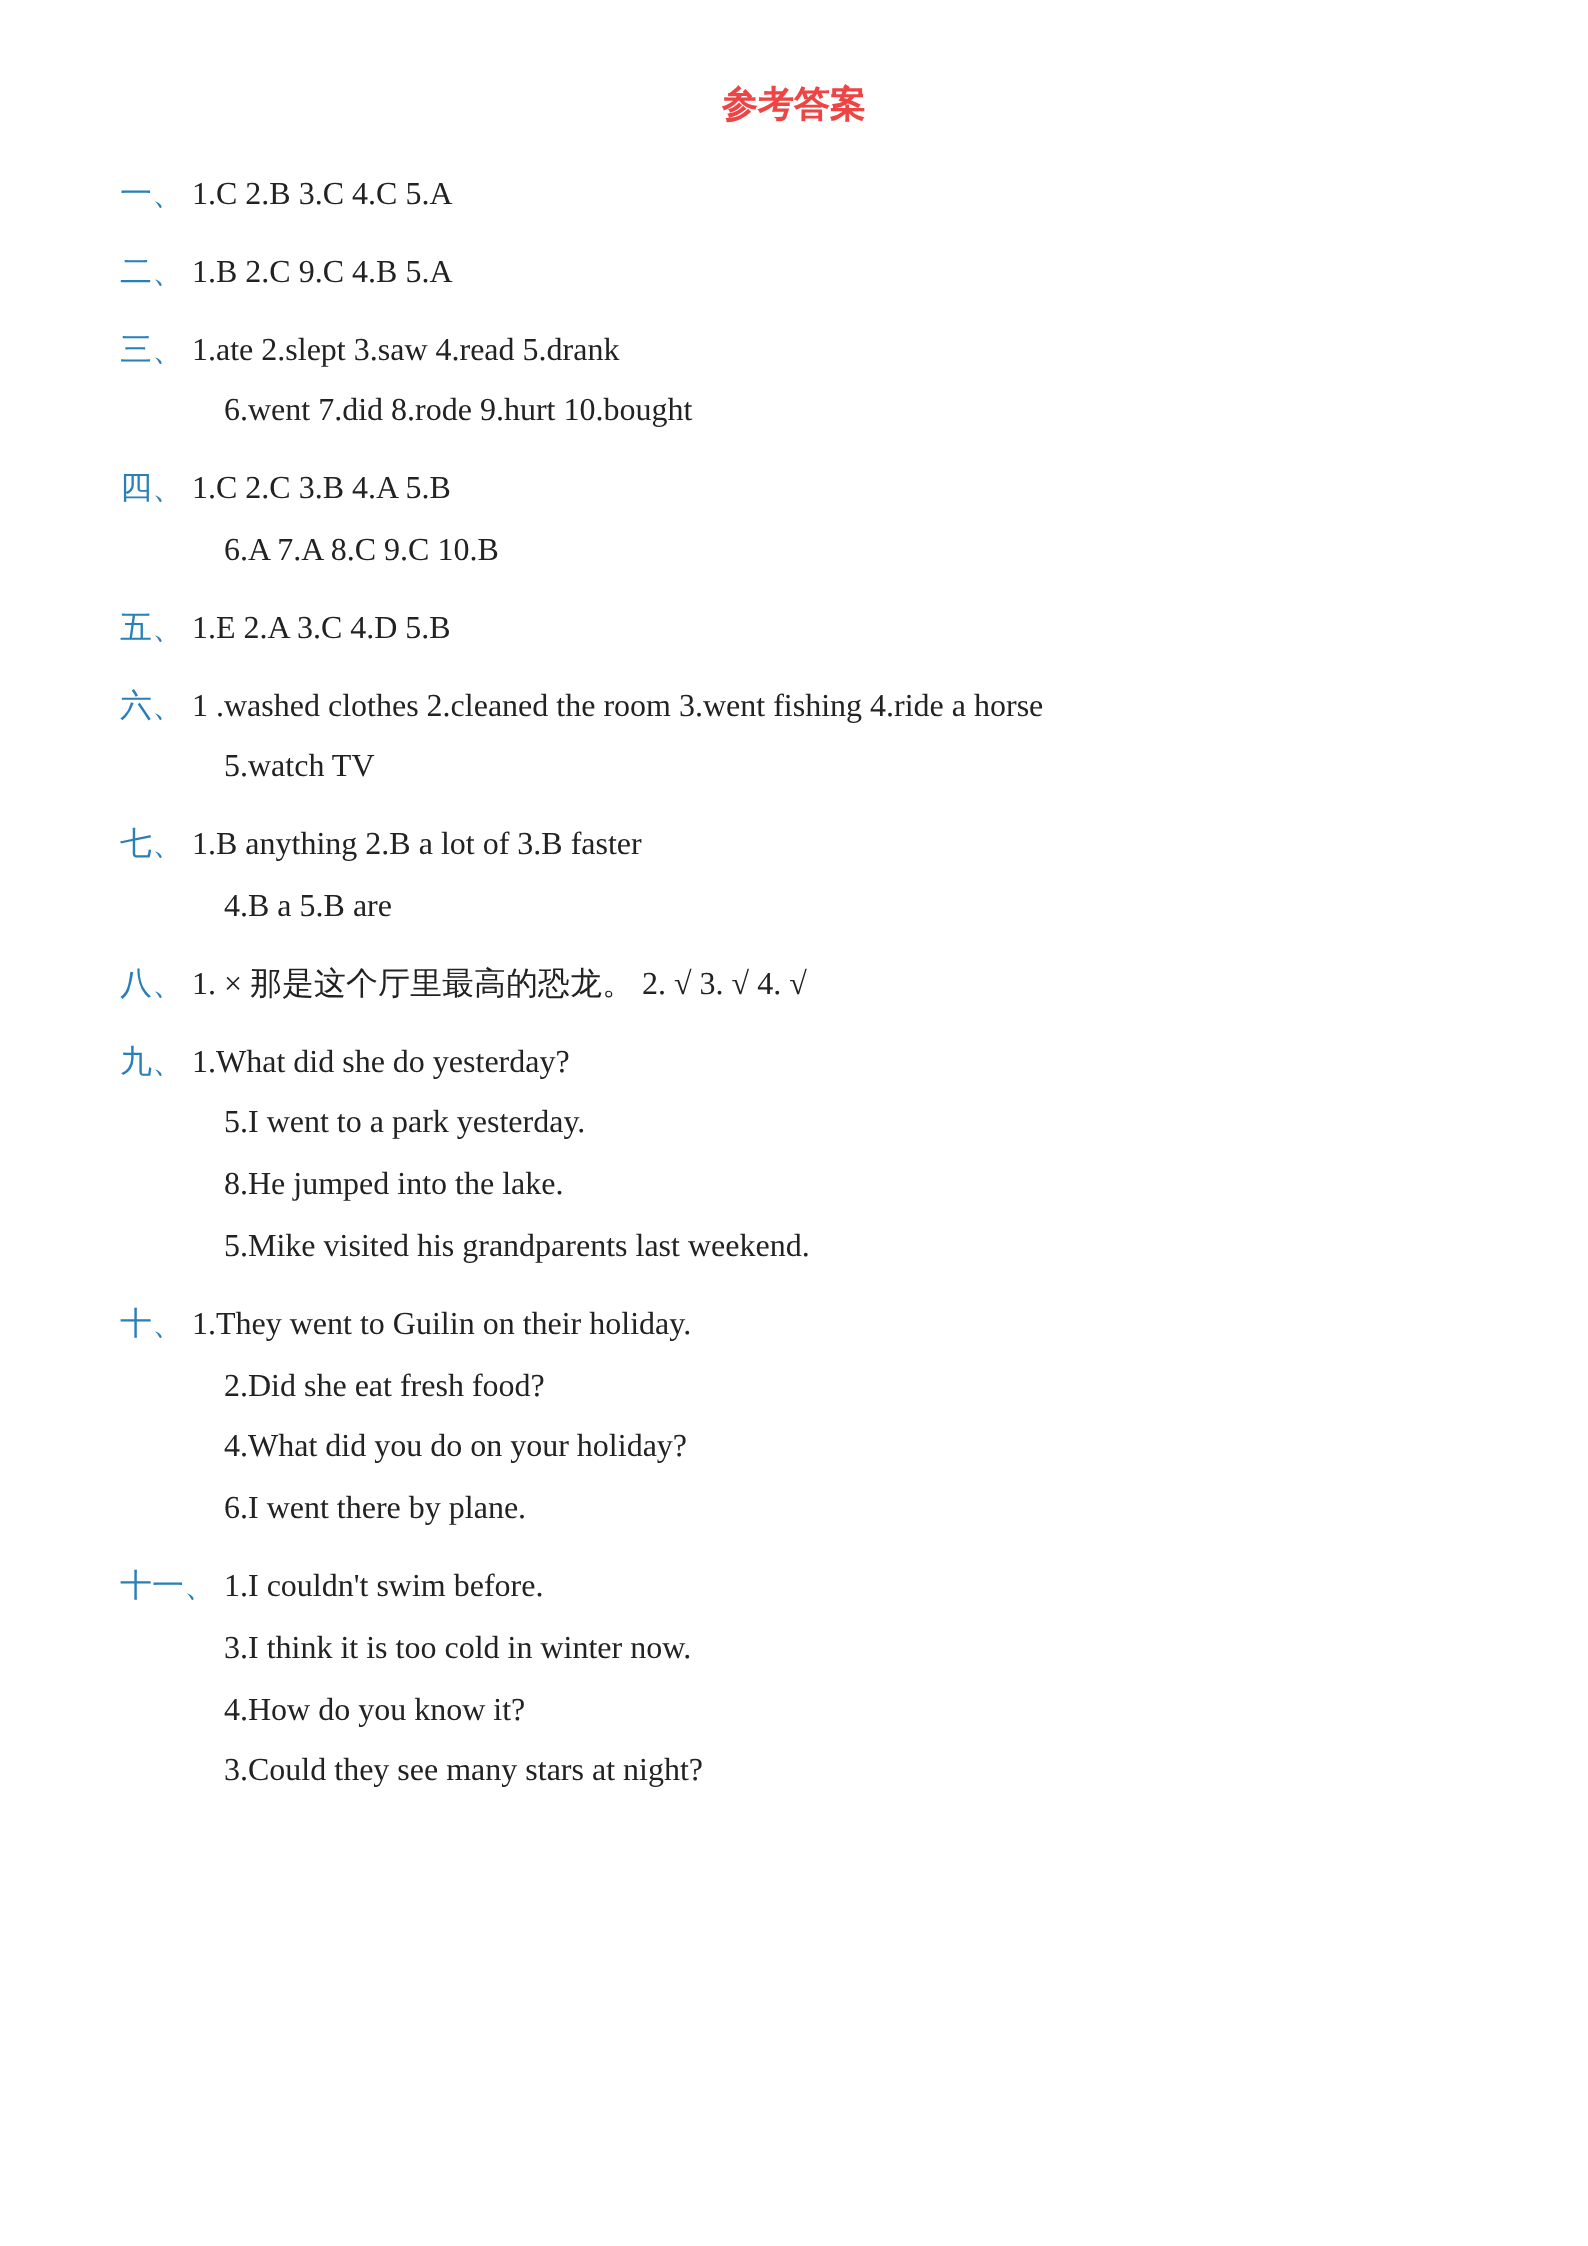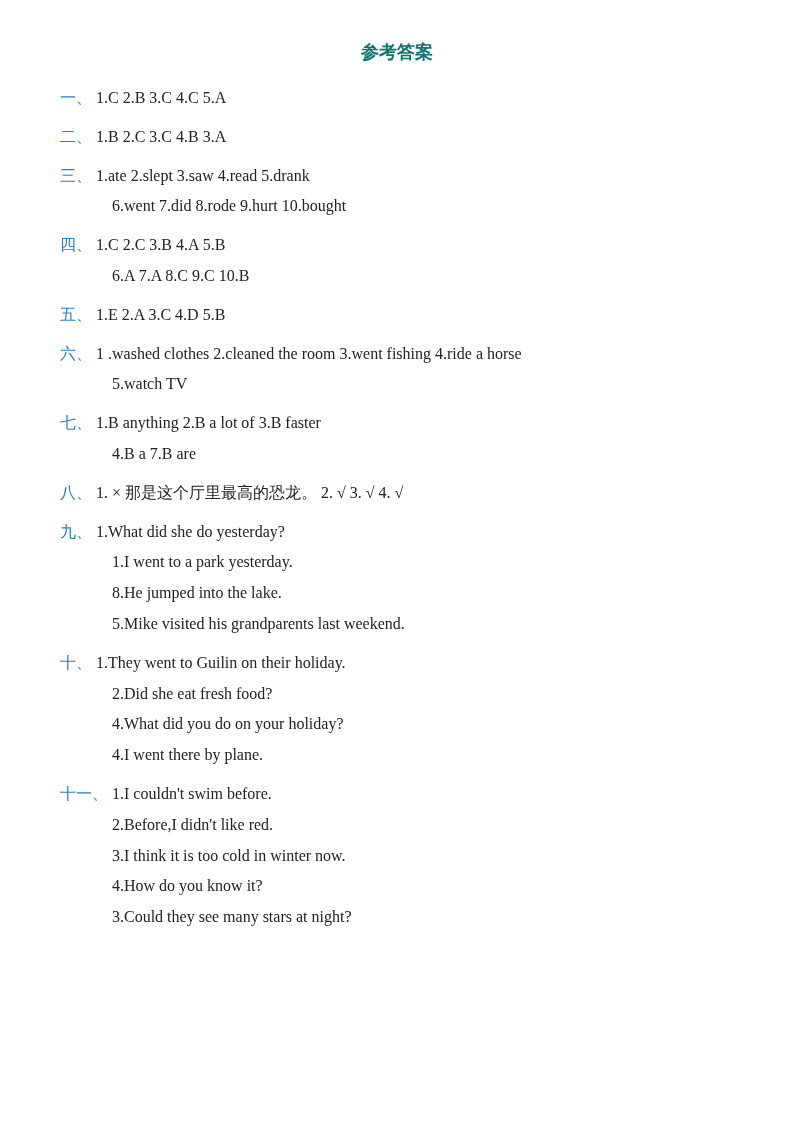--- a/index.html
+++ b/index.html
@@ -11,21 +11,21 @@
       width: 794px;
       min-height: 1123px;
       background: #ffffff;
       font-family: "SimSun", "宋体", serif;
       font-size: 16px;
       color: #222222;
       padding: 40px 60px;
     }
     .page-title {
       text-align: center;
-      color: #0f766e;
+      color: #ef4444;
       font-size: 18px;
       margin-bottom: 20px;
       font-family: "SimSun", "宋体", serif;
     }
     .section {
       margin-bottom: 10px;
       line-height: 1.8;
     }
     .section-row {
       display: flex;
@@ -57,21 +57,21 @@
 <div id="sections-container">
     <div class="section">
       <div class="section-row">
         <span class="section-label">一、</span>
         <span class="section-content">1.C      2.B    3.C      4.C      5.A</span>
       </div>
     </div>
     <div class="section">
       <div class="section-row">
         <span class="section-label">二、</span>
-        <span class="section-content">1.B    2.C        3.C    4.B      3.A</span>
+        <span class="section-content">1.B    2.C        9.C    4.B      5.A</span>
       </div>
     </div>
     <div class="section">
       <div class="section-row">
         <span class="section-label">三、</span>
         <span class="section-content">1.ate      2.slept       3.saw        4.read        5.drank</span>
       </div>
       <div class="section-row indent">
         <span class="section-content">6.went      7.did       8.rode        9.hurt      10.bought</span>
       </div>
@@ -99,66 +99,63 @@
       <div class="section-row indent">
         <span class="section-content">5.watch TV</span>
       </div>
     </div>
     <div class="section">
       <div class="section-row">
         <span class="section-label">七、</span>
         <span class="section-content">1.B anything         2.B a lot of         3.B faster</span>
       </div>
       <div class="section-row indent">
-        <span class="section-content">4.B a          7.B are</span>
+        <span class="section-content">4.B a          5.B are</span>
       </div>
     </div>
     <div class="section">
       <div class="section-row">
         <span class="section-label">八、</span>
         <span class="section-content">1.  ×  那是这个厅里最高的恐龙。     2.  √  3.  √  4.  √</span>
       </div>
     </div>
     <div class="section">
       <div class="section-row">
         <span class="section-label">九、</span>
         <span class="section-content">1.What did she do yesterday?</span>
       </div>
       <div class="section-row indent">
-        <span class="section-content">1.I went to a park yesterday.</span>
+        <span class="section-content">5.I went to a park yesterday.</span>
       </div>
       <div class="section-row indent">
         <span class="section-content">8.He jumped into the lake.</span>
       </div>
       <div class="section-row indent">
         <span class="section-content">5.Mike visited his grandparents last weekend.</span>
       </div>
     </div>
     <div class="section">
       <div class="section-row">
         <span class="section-label">十、</span>
         <span class="section-content">1.They went to Guilin on their holiday.</span>
       </div>
       <div class="section-row indent">
         <span class="section-content">2.Did she eat fresh food?</span>
       </div>
       <div class="section-row indent">
         <span class="section-content">4.What did you do on your holiday?</span>
       </div>
       <div class="section-row indent">
-        <span class="section-content">4.I went there by plane.</span>
+        <span class="section-content">6.I went there by plane.</span>
       </div>
     </div>
     <div class="section">
       <div class="section-row">
         <span class="section-label">十一、</span>
         <span class="section-content">1.I couldn't swim before.</span>
-      </div>
-      <div class="section-row indent">
-        <span class="section-content">2.Before,I didn't like    red.</span>
       </div>
       <div class="section-row indent">
         <span class="section-content">3.I think it is too cold in winter now.</span>
       </div>
       <div class="section-row indent">
         <span class="section-content">4.How do you know it?</span>
       </div>
       <div class="section-row indent">
         <span class="section-content">3.Could they see many stars at night?</span>
       </div>

